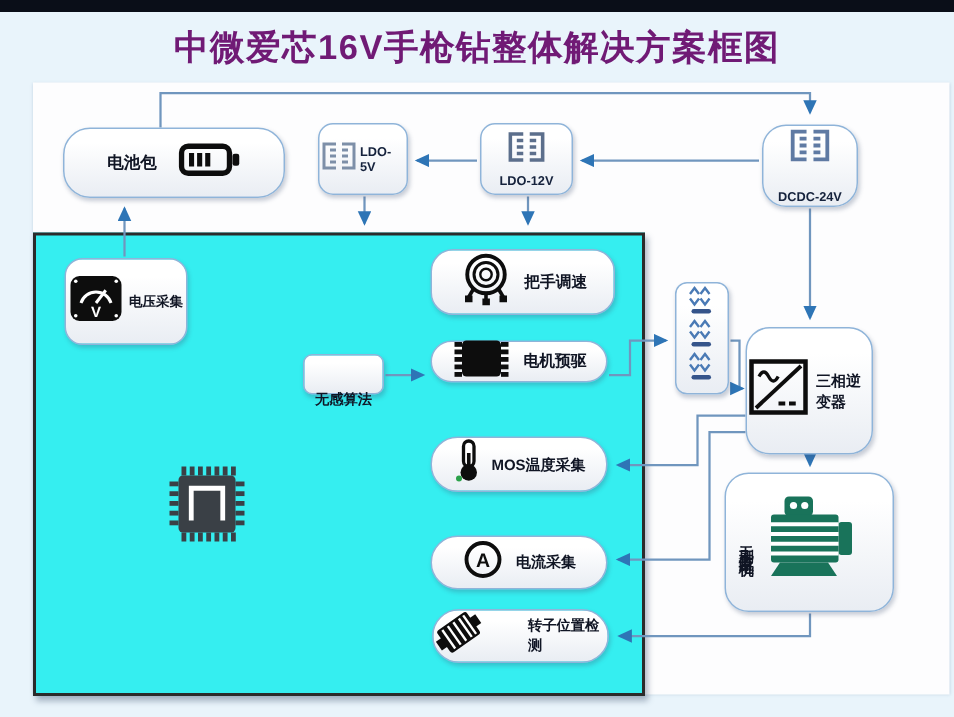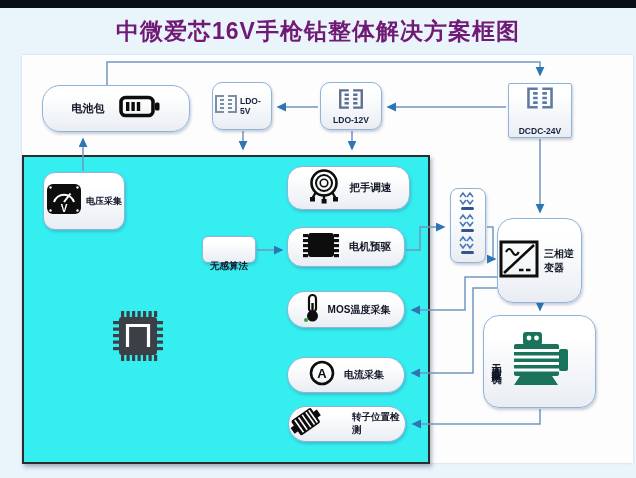--- a/index.html
+++ b/index.html
@@ -23,30 +23,30 @@
   .cyan{
     position:absolute;left:22px;top:155px;width:404px;height:305px;z-index:1;
     background:#35eef0;border:2px solid #2b2b2b;box-shadow:2px 3px 4px rgba(60,80,110,.4);
   }
   .lbl{font-weight:bold;color:#101524;}
   
   .b-battery{left:42px;top:85px;width:148px;height:47px;border-radius:18px;gap:14px;}
   .b-battery .lbl{font-size:11px;}
   .b-ldo5{left:212px;top:82px;width:60px;height:48px;border-radius:10px;flex-direction:row;gap:1px;}
   .b-ldo12{left:320px;top:82px;width:62px;height:48px;border-radius:10px;flex-direction:column;gap:1px;}
-  .b-dcdc{left:508px;top:83px;width:64px;height:55px;border-radius:2px;flex-direction:column;gap:12px;}
+  .b-dcdc{left:508px;top:83px;width:64px;height:55px;border-radius:16px;flex-direction:column;gap:12px;}
   .b-ldo5 .lbl,.b-ldo12 .lbl,.b-dcdc .lbl{font-size:8.5px;color:#15223c;}
   
   .b-voltage{left:43px;top:172px;width:82px;height:58px;border-radius:12px;gap:4px;padding:2px;}
   .b-voltage .lbl{font-size:9px;}
   .b-handle{left:287px;top:166px;width:123px;height:44px;border-radius:15px;gap:8px;}
   .b-handle .lbl{font-size:10.5px;}
   .b-algo{left:202px;top:236px;width:54px;height:27px;border-radius:6px;}
   .b-algo .lbl{font-size:9.5px;margin-top:33px;}
-  .b-predrive{left:287px;top:227px;width:118px;height:40px;border-radius:15px;gap:8px;}
+  .b-predrive{left:287px;top:227px;width:118px;height:28px;border-radius:15px;gap:8px;}
   .b-predrive .lbl{font-size:10.5px;}
   .b-mostemp{left:287px;top:291px;width:118px;height:37px;border-radius:18px;gap:6px;}
   .b-mostemp .lbl{font-size:10px;}
   .b-current{left:287px;top:357px;width:118px;height:36px;border-radius:18px;gap:8px;}
   .b-current .lbl{font-size:10px;}
   .b-rotor{left:288px;top:406px;width:118px;height:36px;border-radius:18px;gap:7px;}
   .b-rotor .lbl{font-size:9.5px;margin-left:22px;}
   .mcu{position:absolute;left:93px;top:310px;width:90px;z-index:3;text-align:center;}
   .mcu-line{font-size:13px;font-weight:bold;color:#0b0b0b;line-height:16px;}
   

